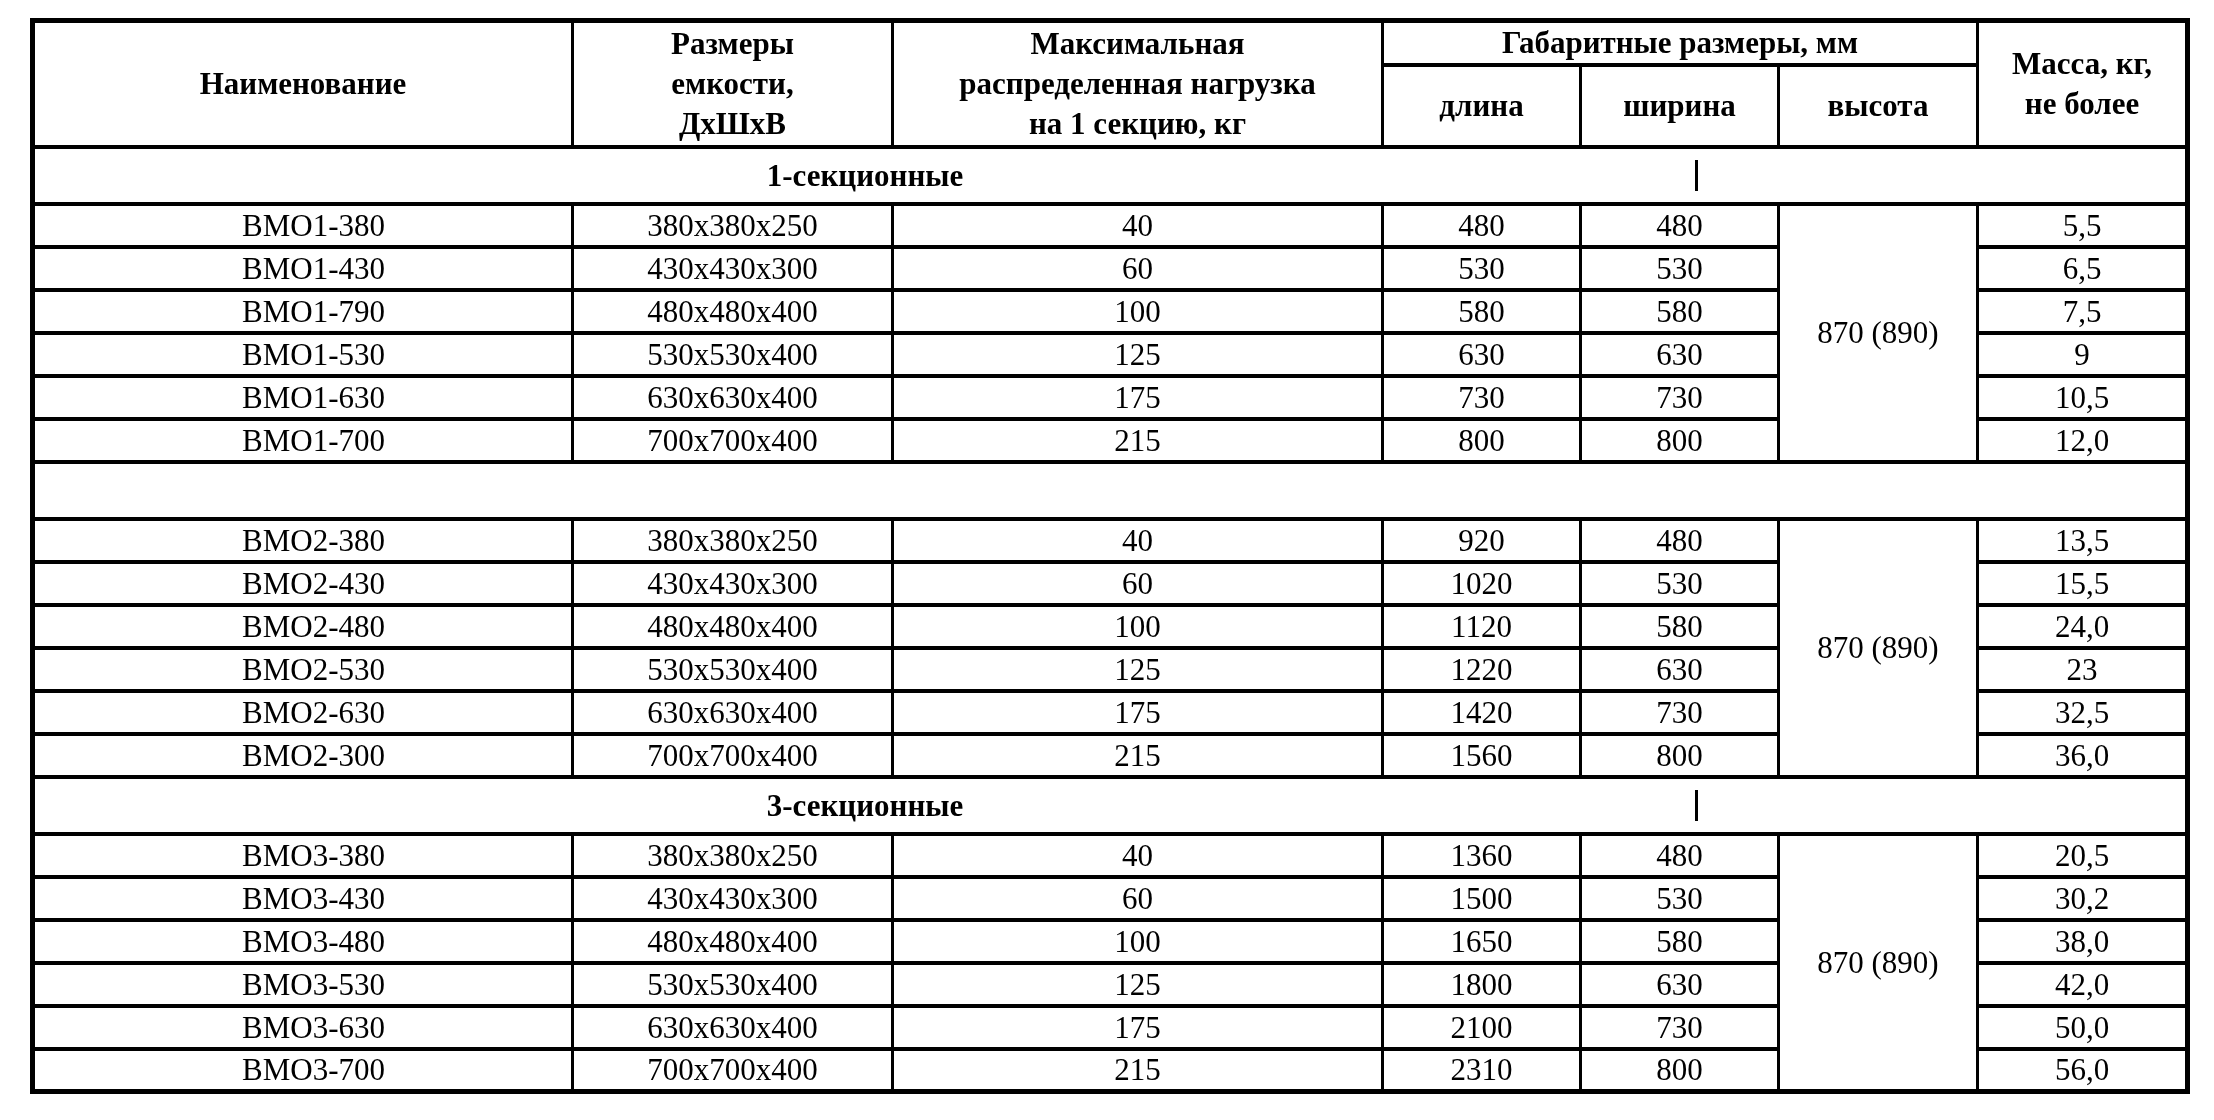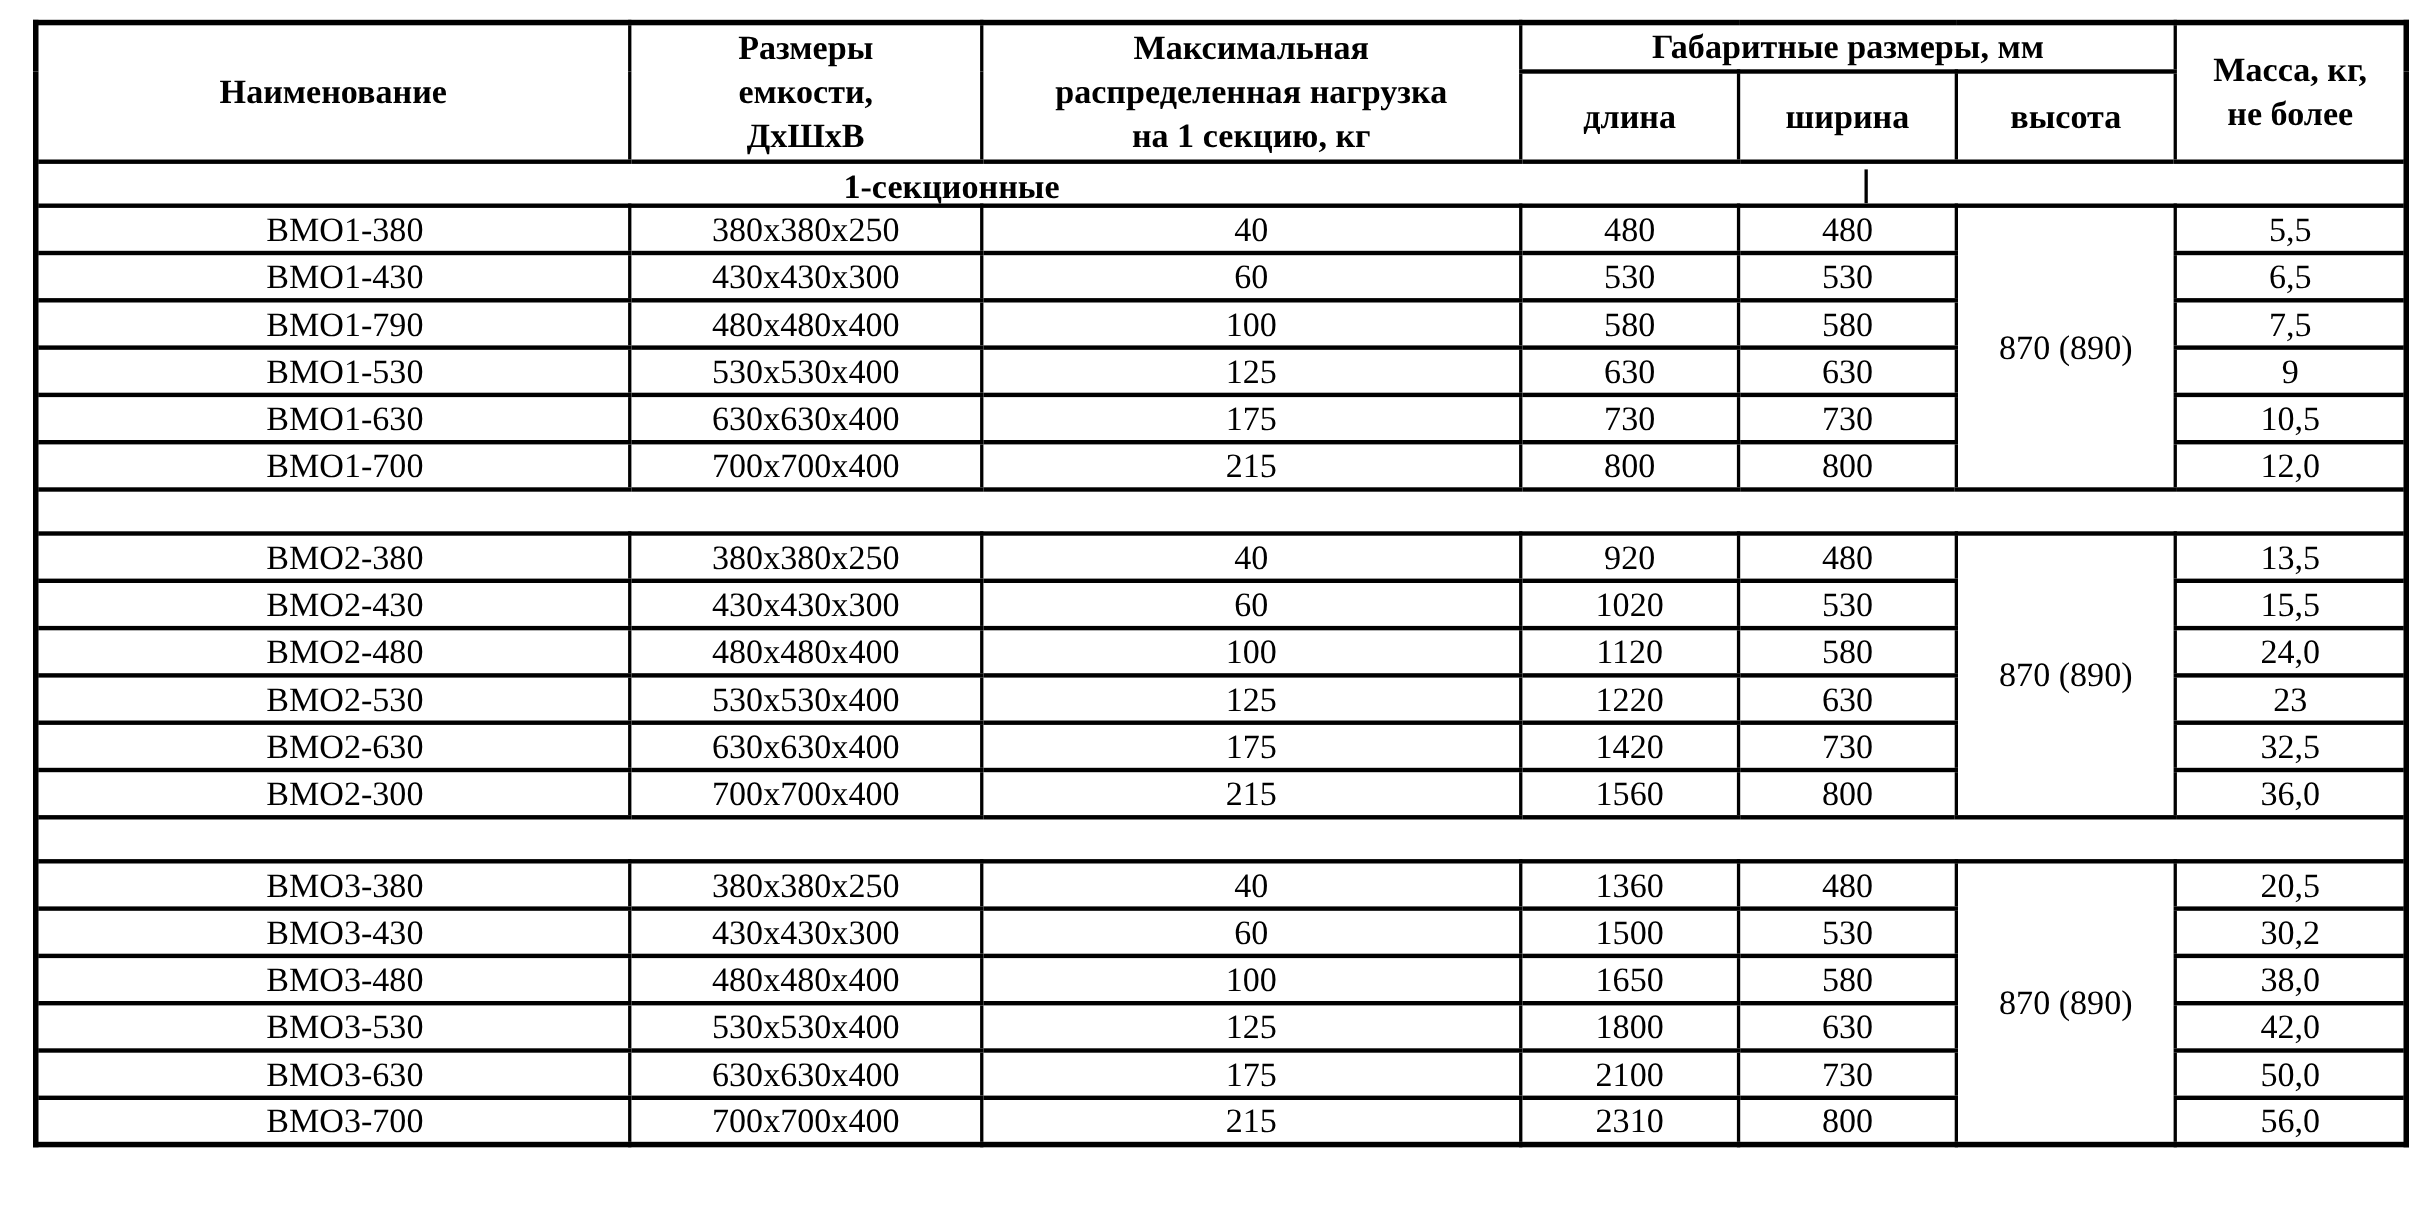--- a/index.html
+++ b/index.html
@@ -42,22 +42,22 @@
   thead tr.h1 { height: 42px; }
   thead tr.h2 { height: 82px; }
   tr.section  { height: 36px; }
   tr.data     { height: 43px; }
 
   td.name { text-align: center; padding-left: 21px; }
 
   tr.section td { padding: 0; }
   .sec-wrap {
     display: flex;
-    align-items: flex-end;
-    height: 36px;
+    align-items: center;
+    height: 53px;
   }
   .sec-left {
     width: 1660px;
     border-right: 3px solid #000;
     display: flex;
     align-items: center;
     justify-content: center;
     font-weight: bold;
     font-size: 31px;
   }
@@ -205,20 +205,21 @@
         <td class="name">ВМО2-300</td>
         <td>700х700х400</td>
         <td>215</td>
         <td>1560</td>
         <td>800</td>
         <td>36,0</td>
       </tr>
       <tr class="section">
         <td colspan="7">
           <div class="sec-wrap">
+            <div class="sec-left">3-секционные</div>
             <div class="sec-right"></div>
           </div>
         </td>
       </tr>
       <tr class="data">
         <td class="name">ВМО3-380</td>
         <td>380х380х250</td>
         <td>40</td>
         <td>1360</td>
         <td>480</td>

